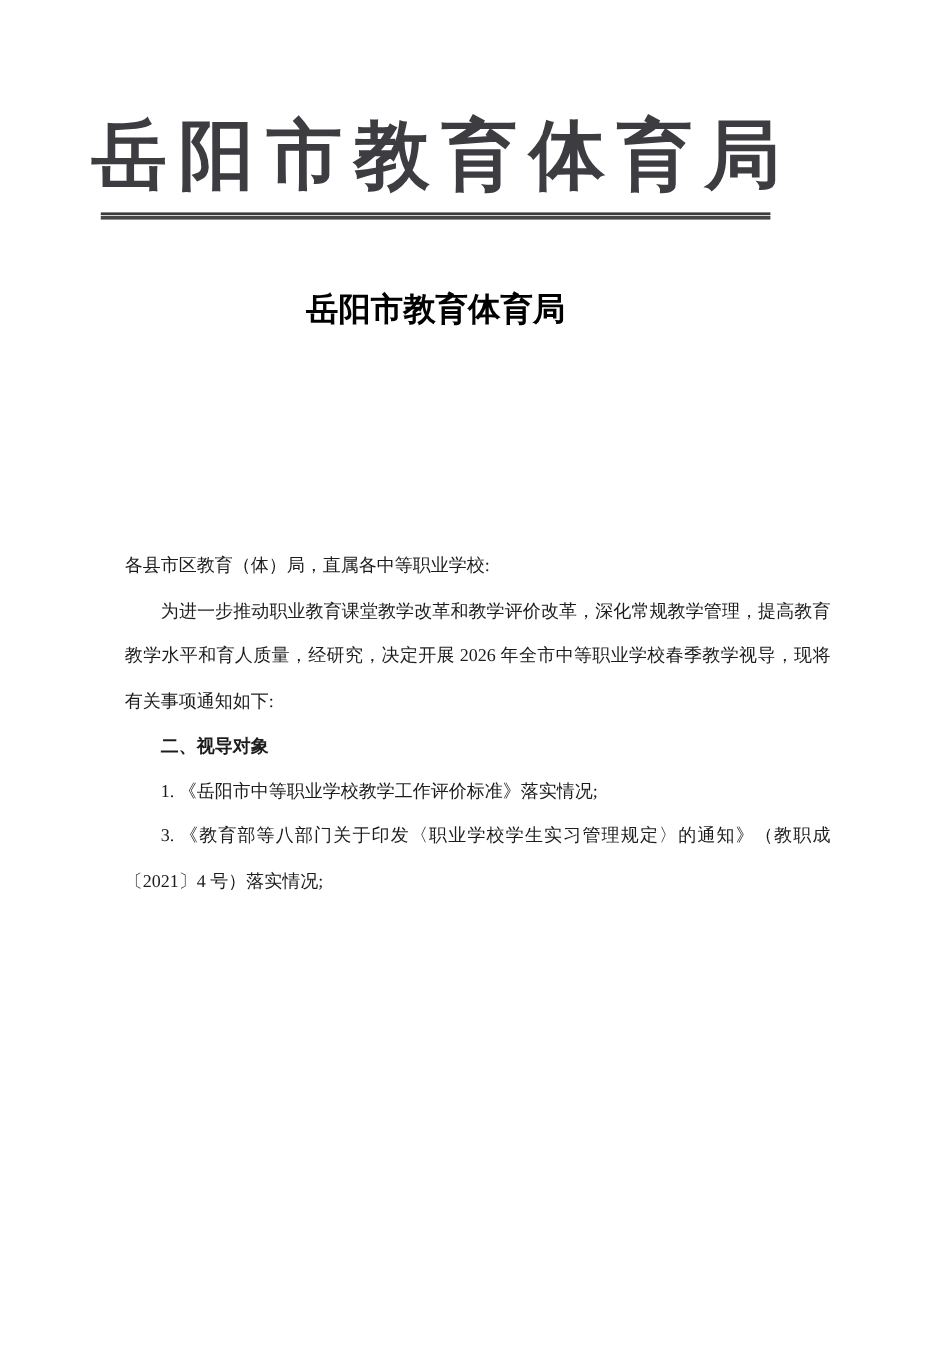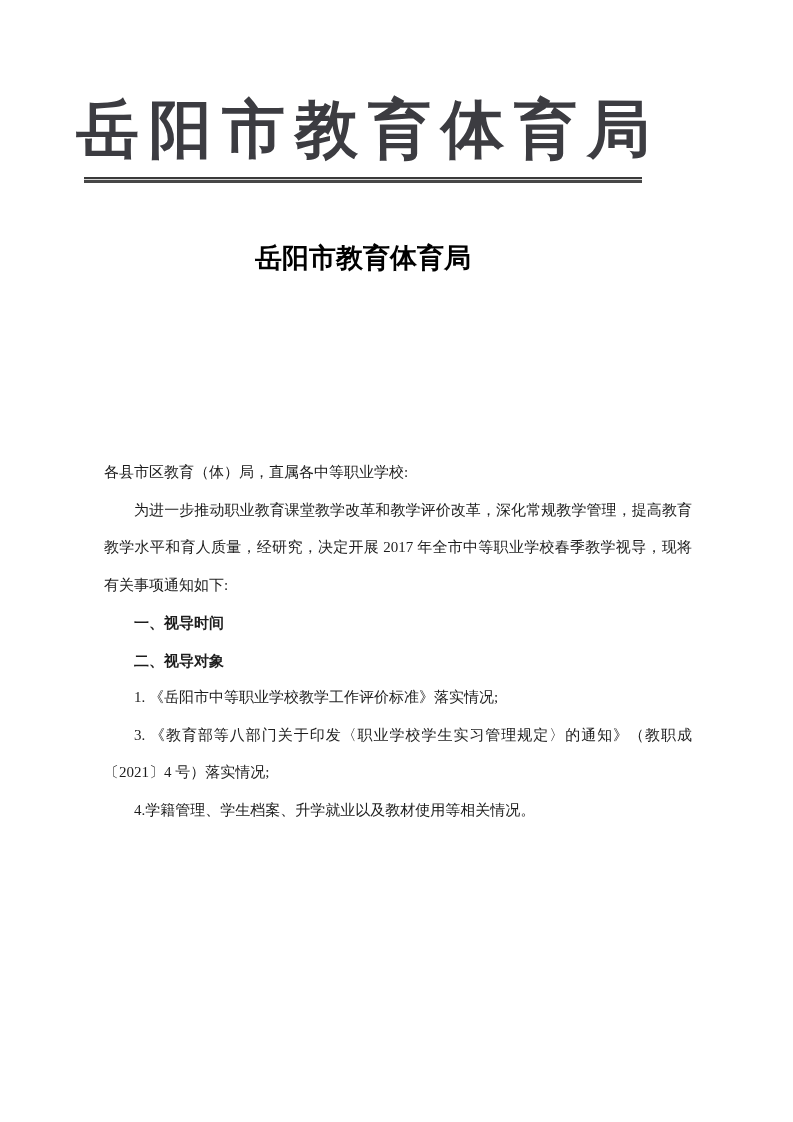--- a/index.html
+++ b/index.html
@@ -88,23 +88,21 @@
   <div class="letterhead">岳阳市教育体育局</div>
 
   <div class="letterhead-rule"></div>
 
   <div class="doc-title">
     <div>岳阳市教育体育局</div>
   </div>
 
   <div class="doc-body">
     <p class="salutation">各县市区教育（体）局，直属各中等职业学校:</p>
-    <p class="para">为进一步推动职业教育课堂教学改革和教学评价改革，深化常规教学管理，提高教育教学水平和育人质量，经研究，决定开展 2017 年全市中等职业学校春季教学视导，现将有关事项通知如下:</p>
+    <p class="para">为进一步推动职业教育课堂教学改革和教学评价改革，深化常规教学管理，提高教育教学水平和育人质量，经研究，决定开展 2026 年全市中等职业学校春季教学视导，现将有关事项通知如下:</p>
     <div id="sections">
-        <p class="sec-heading">一、视导时间</p>
         <p class="sec-heading">二、视导对象</p>
         <p class="para">1. 《岳阳市中等职业学校教学工作评价标准》落实情况;</p>
         <p class="para">3. 《教育部等八部门关于印发〈职业学校学生实习管理规定〉的通知》（教职成〔2021〕4 号）落实情况;</p>
-        <p class="para">4.学籍管理、学生档案、升学就业以及教材使用等相关情况。</p>
       </div>
   </div>
 
 </div>
 
 </body></html>

